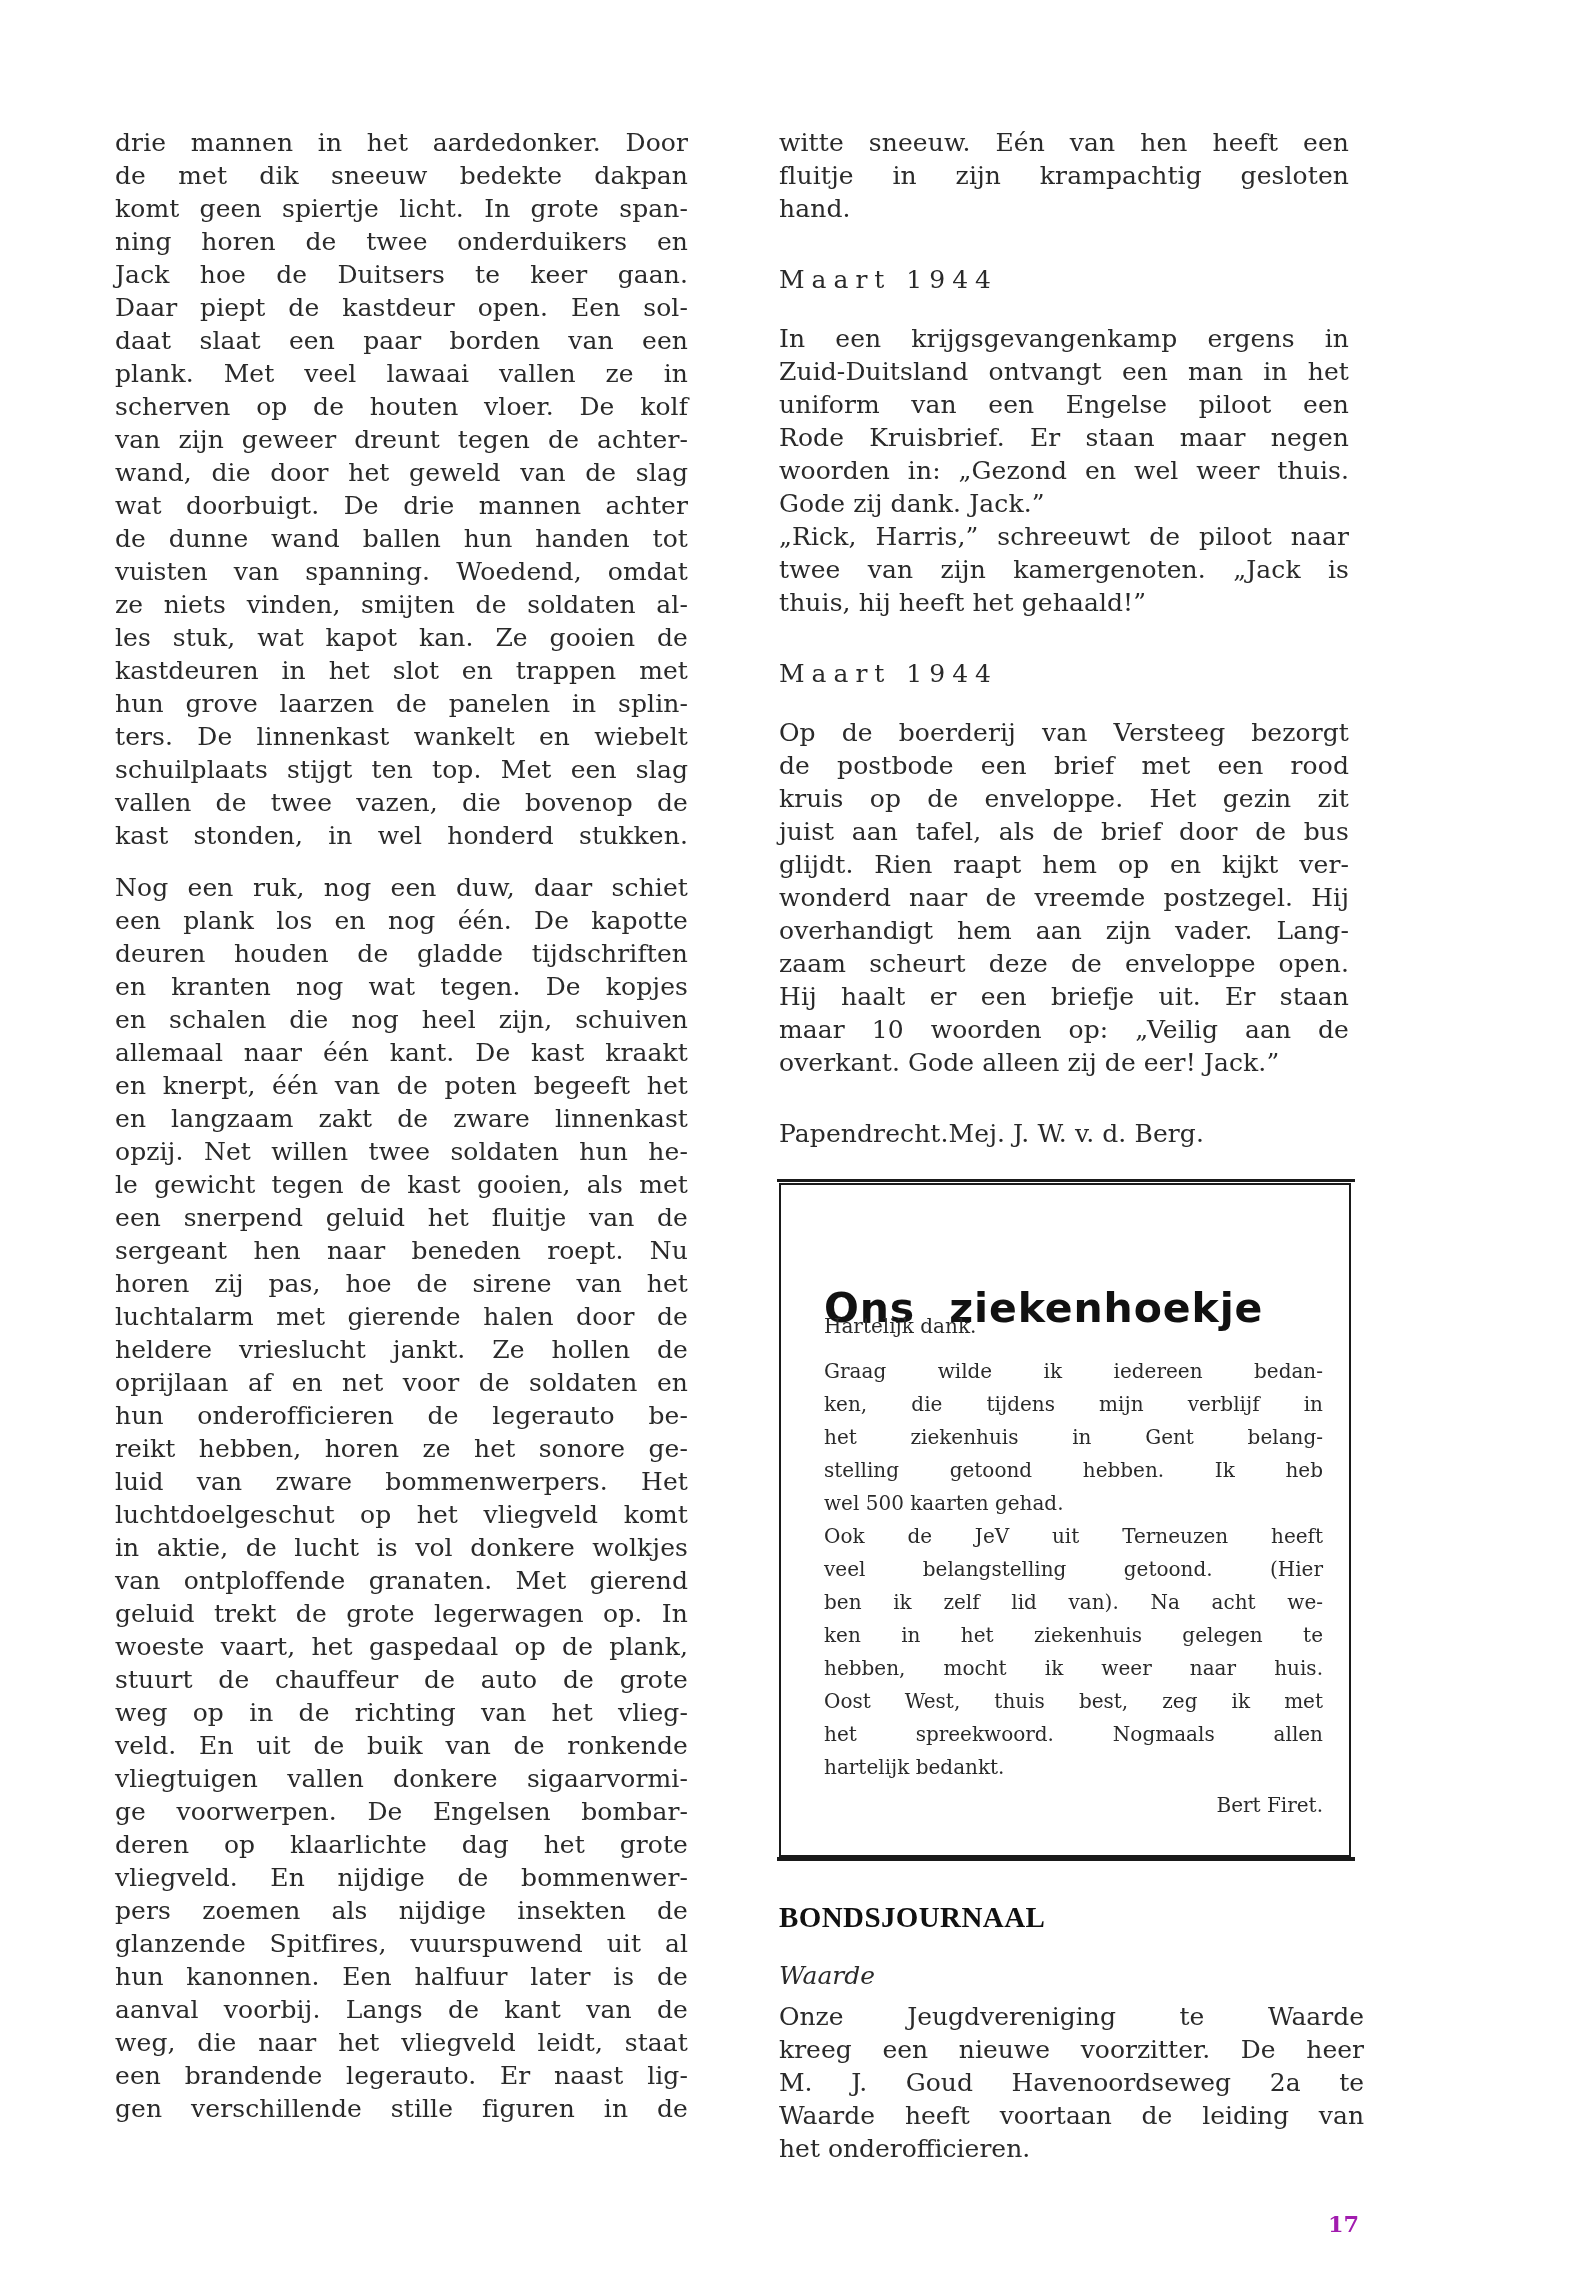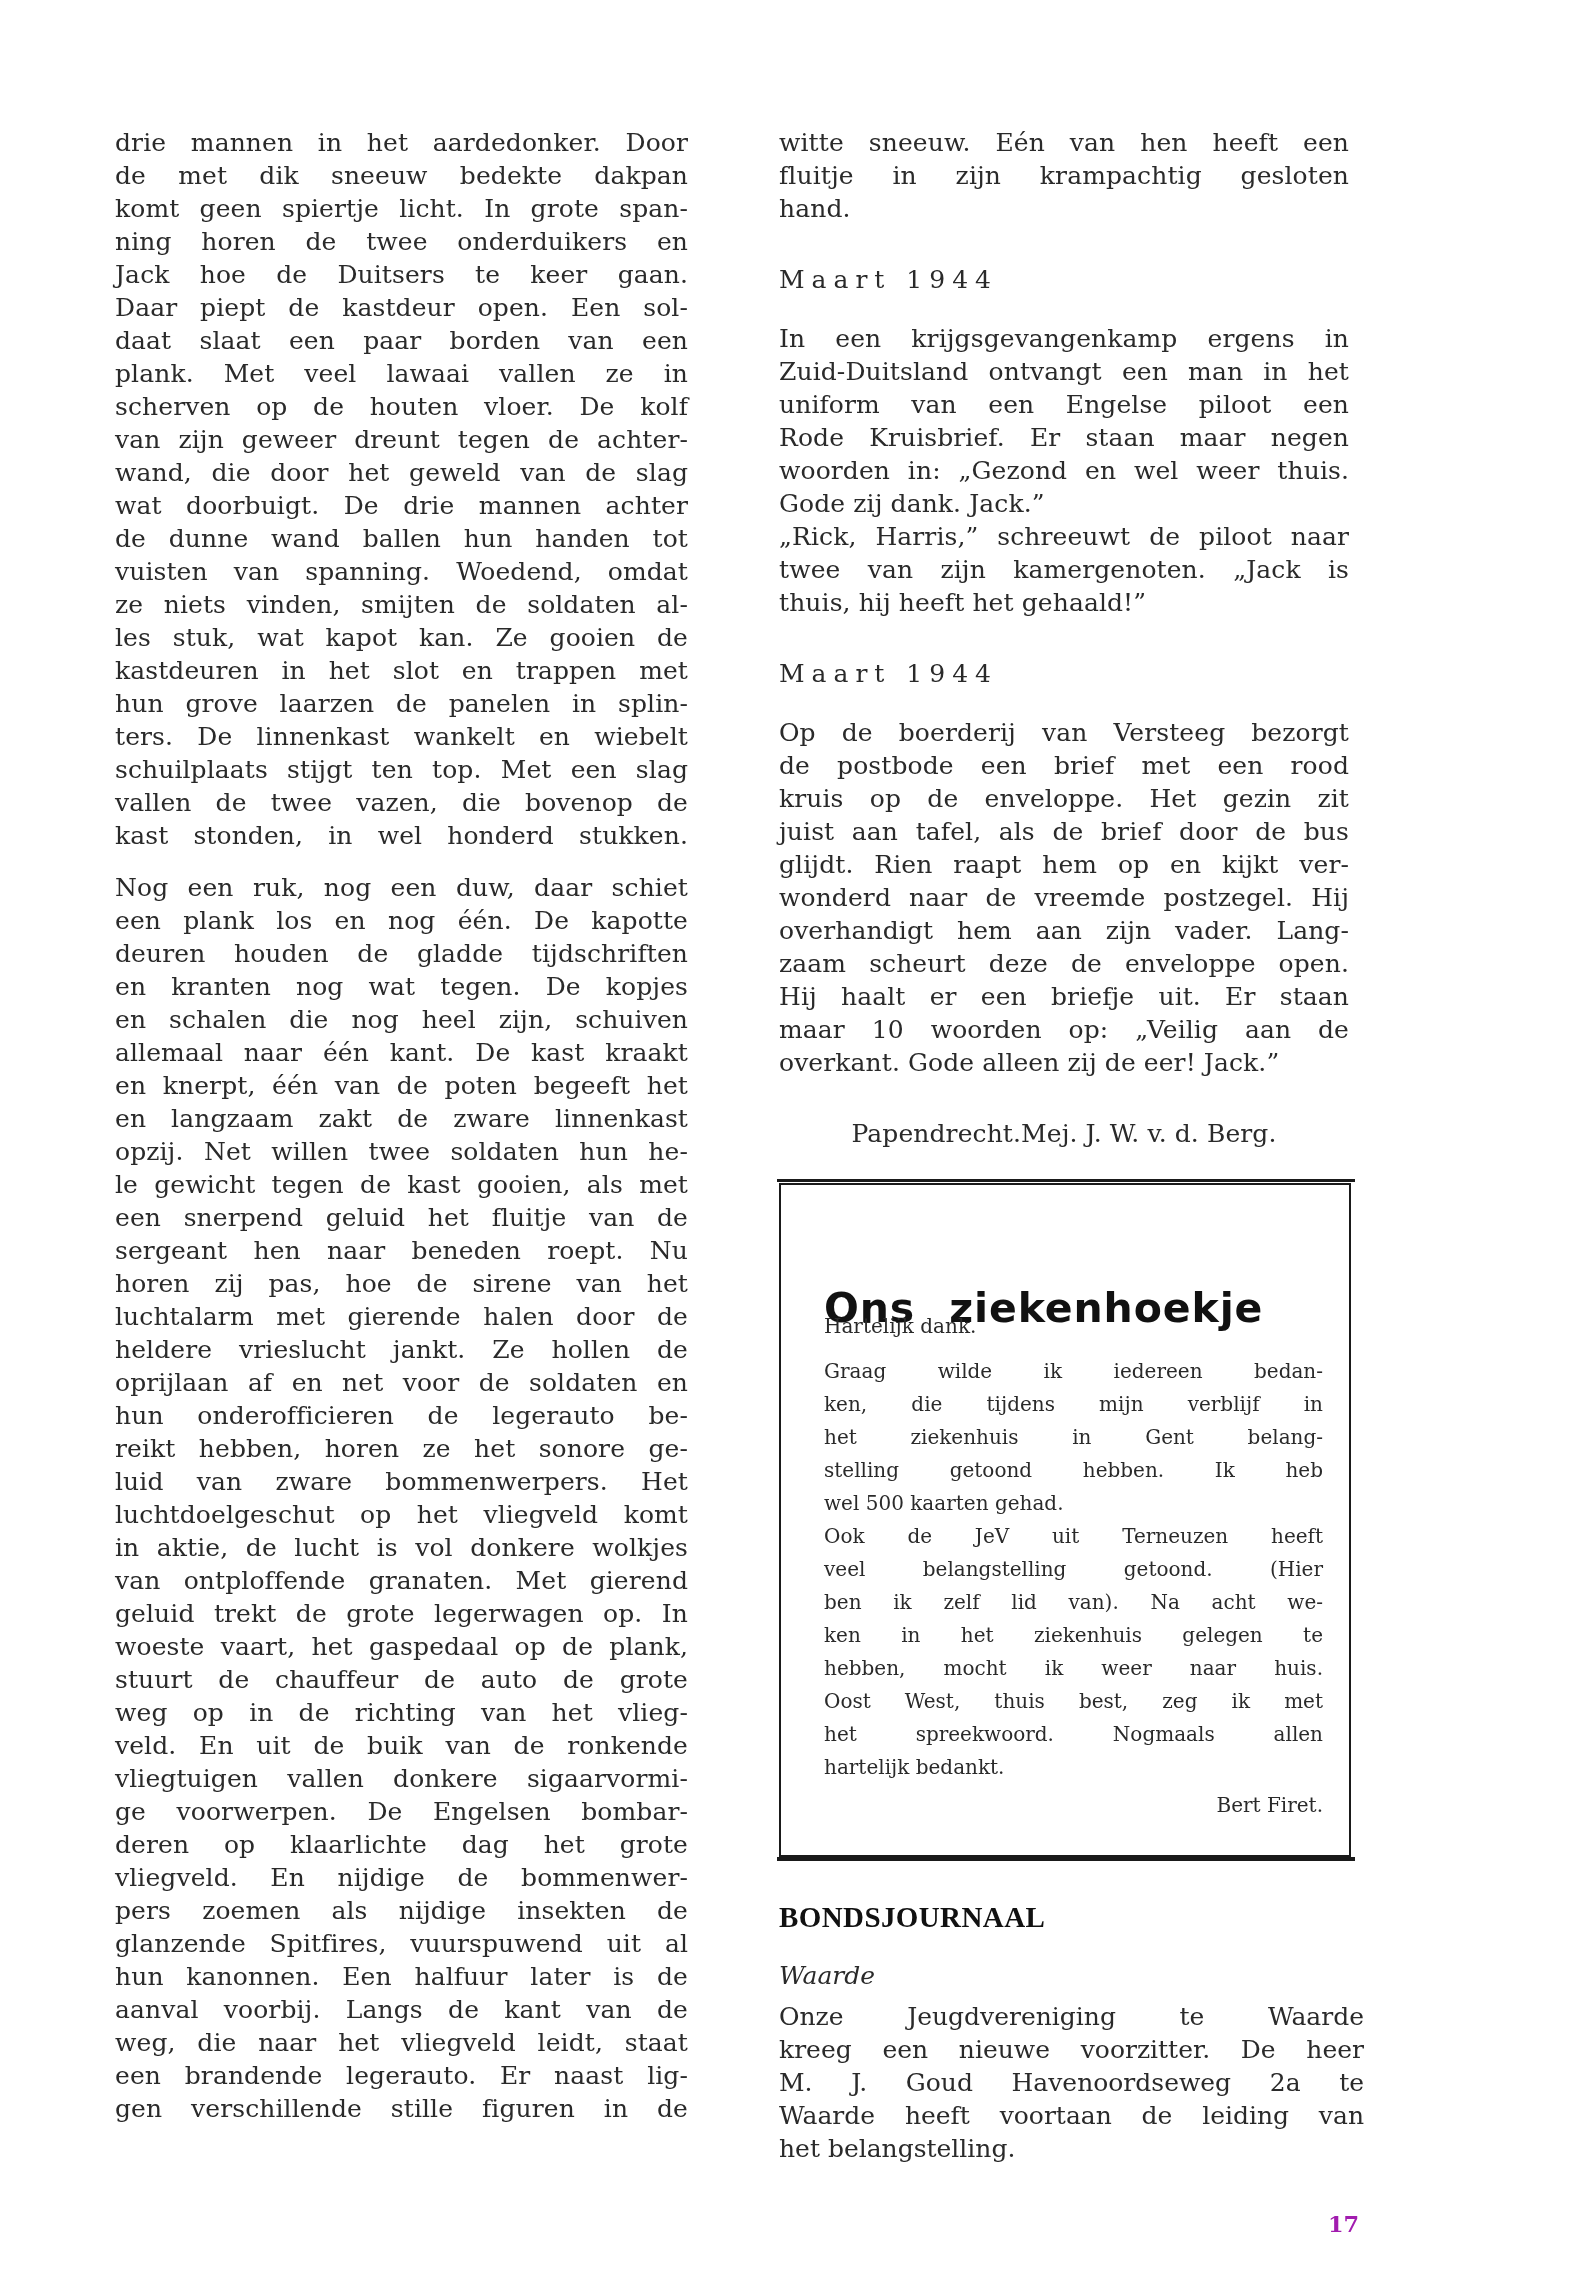--- a/index.html
+++ b/index.html
@@ -21,21 +21,21 @@
     .para + .para { margin-top: 19px; }
     .para-tight { margin: 0; }
     .line { display: block; text-align: justify; text-align-last: justify; white-space: nowrap; overflow: visible; }
     .line.last { text-align-last: left; }
     .dateline {
       letter-spacing: 7px;
       margin: 38px 0 26px 0;
       font-size: 25px;
     }
     .signature-row {
-      display: flex; justify-content: center;
+      display: flex; justify-content: flex-start;
       margin-top: 38px;
     }
     .box {
       position: absolute;
       left: 779px; top: 1183px; width: 572px; height: 674px;
       border: 2.6px solid #1a1a1a;
       box-sizing: border-box;
     }
     .box-rule-top {
       position: absolute; left: 777px; top: 1179px; width: 578px; height: 2.6px; background: #1a1a1a;
@@ -212,17 +212,17 @@
   <div class="box-sign">Bert Firet.</div>
 </div>
 
 <div class="section-title">BONDSJOURNAAL</div>
 <div class="section-sub">Waarde</div>
 <div class="section-body" id="bondlines">
     <span class="line">Onze Jeugdvereniging te Waarde</span>
     <span class="line">kreeg een nieuwe voorzitter. De heer</span>
     <span class="line">M. J. Goud Havenoordseweg 2a te</span>
     <span class="line">Waarde heeft voortaan de leiding van</span>
-    <span class="line last">het belangstelling.</span>
+    <span class="line last">het onderofficieren.</span>
   </div>
 
 <div class="page-number">17</div>
 
 
 </body></html>

